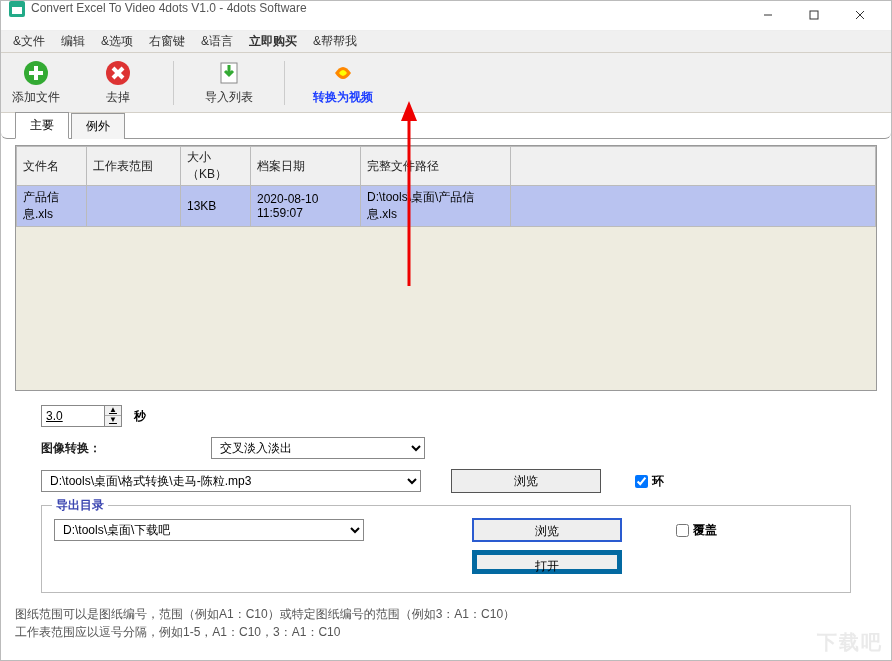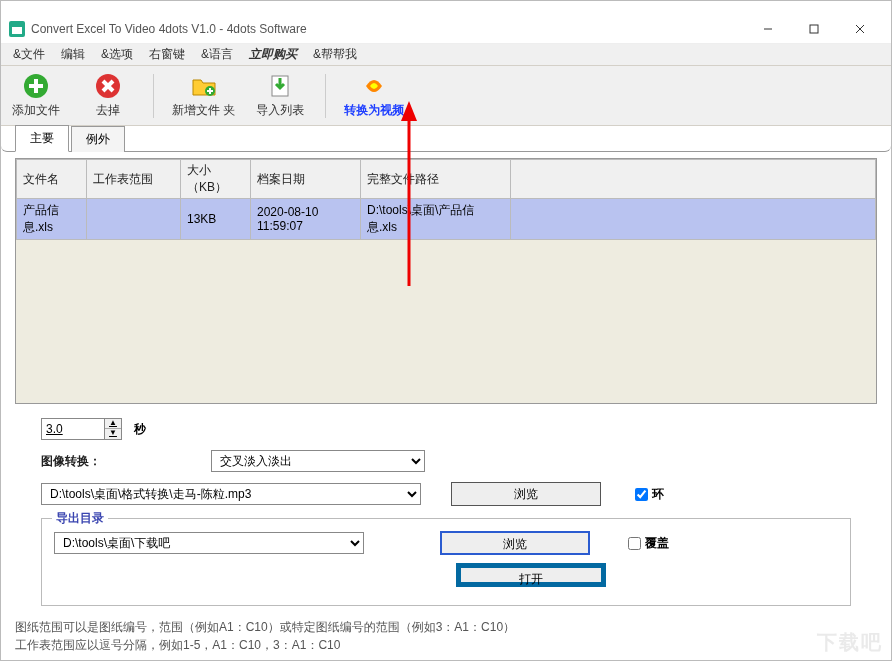--- a/index.html
+++ b/index.html
@@ -1,28 +1,28 @@
 <!DOCTYPE html>
 <html><head>
 <meta charset="utf-8">
 <style>
 * { box-sizing: border-box; margin: 0; padding: 0; font-family: "Microsoft YaHei", "SimSun", Arial, sans-serif; font-size: 12px; }
 body { background: #fff; width: 892px; height: 661px; overflow: hidden; border: 1px solid #bbb; position: relative; }
 
-.titlebar { height: 30px; background: #fff; display: flex; align-items: center; padding: 0 8px; border-bottom: 1px solid #eee; margin-top: 13px; }
+.titlebar { height: 30px; background: #fff; display: flex; align-items: flex-start; padding: 0 8px; border-bottom: 1px solid #eee; }
 .titlebar .app-icon { width: 16px; height: 16px; margin-right: 6px; }
 .titlebar .title { flex: 1; color: #555; }
 .titlebar .win-btns { display: flex; gap: 0; }
 .titlebar .win-btn { width: 46px; height: 28px; display: flex; align-items: center; justify-content: center; color: #333; }
 
 .menubar { height: 22px; display: flex; align-items: center; padding: 0 4px; border-bottom: 1px solid #d4d0c8; background: #f0f0f0; }
 .menubar .menu-item { padding: 2px 8px; color: #333; }
-.menubar .menu-item.bold { font-weight: bold; font-style: italic; }
-
-.toolbar { height: 60px; background: #f0f0f0; display: flex; align-items: center; padding: 4px 8px; gap: 18px; border-bottom: 1px solid #d4d0c8; position: relative; }
+.menubar .menu-item.bold { font-weight: bold; }
+
+.toolbar { height: 60px; background: #f0f0f0; display: flex; align-items: center; padding: 4px 8px; gap: 28px; border-bottom: 1px solid #d4d0c8; position: relative; }
 .toolbar .tool { display: flex; flex-direction: column; align-items: center; gap: 2px; min-width: 54px; }
 .toolbar .tool .icon { width: 28px; height: 28px; }
 .toolbar .tool .lbl { color: #333; }
 .toolbar .sep { width: 1px; height: 44px; background: #ccc; }
 .toolbar .convert .lbl { color: #2040ff; font-weight: bold; }
 
 .tabs { height: 26px; display: flex; align-items: flex-end; padding-left: 14px; background: #fff; border-bottom: 1px solid #999; border-radius: 6px; }
 .tabs .tab { padding: 4px 14px; border: 1px solid #999; border-bottom: none; margin-right: 2px; background: #f4f4f4; position: relative; top: 1px; }
 .tabs .tab.active { background: #fff; border-bottom: 1px solid #fff; }
 
@@ -40,21 +40,21 @@
 .row .spin-btns div { width:16px; height:10px; font-size:8px; line-height:8px; text-align:center; background:#f0f0f0; border-bottom:1px solid #aaa; }
 .row select, .row input[type=text].wide { height: 22px; border: 1px solid #888; padding: 0 4px; background:#fff; }
 .row select.mid { width: 214px; }
 .row input.long, .row select.long { width: 380px; }
 .row .unit { margin-left: 12px; font-weight: bold; }
 .row .btn { width: 150px; height: 24px; border: 1px solid #555; background: #eee; text-align:center; line-height:22px; margin-left: 30px; }
 .row .chk { margin-left: 34px; display:flex; align-items:center; gap:4px; font-weight:bold; }
 
 .export-group { margin: 0 40px 8px 40px; border: 1px solid #bbb; padding: 12px 12px 10px 12px; position: relative; }
 .export-group .legend { position:absolute; top:-9px; left:10px; background:#fff; padding:0 4px; font-weight:bold; color:#3a45b0; }
-.export-group .line { display:flex; align-items:center; gap: 8px; margin-bottom:8px; }
+.export-group .line { display:flex; align-items:center; gap: 24px; margin-bottom:8px; }
 .export-group select.path { width: 310px; height:22px; border:1px solid #888; background:#fff; padding:0 4px; }
 .export-group .btn { width: 150px; height:24px; border:5px solid #0369a1; background:#eee; text-align:center; line-height:22px; }
 .export-group .btn.hl { border: 2px solid #2a5bd0; }
 .export-group .chk { display:flex; align-items:center; gap:4px; font-weight:bold; margin-left:30px; }
 
 .hint { padding: 4px 14px; color: #555; line-height: 18px; }
 
 
 .arrow { position:absolute; left: 398px; top: 100px; pointer-events:none; }
 
@@ -114,29 +114,20 @@
   </div>
   <div class="tool">
     <span class="icon"><svg viewBox="0 0 28 28">
           <circle cx="14" cy="14" r="12" fill="#d33"></circle>
           <line x1="9" y1="9" x2="19" y2="19" stroke="#fff" stroke-width="4"></line>
           <line x1="19" y1="9" x2="9" y2="19" stroke="#fff" stroke-width="4"></line>
         </svg></span>
     <span class="lbl">去掉</span>
   </div>
   <div class="sep"></div>
-  <div class="tool">
-    <span class="icon"><svg viewBox="0 0 28 28">
-          <path d="M3 8 L11 8 L13 11 L25 11 L25 23 L3 23 Z" fill="#fc3" stroke="#b80"></path>
-          <circle cx="20" cy="19" r="5" fill="#3a3"></circle>
-          <rect x="19" y="16" width="2" height="6" fill="#fff"></rect>
-          <rect x="17" y="18" width="6" height="2" fill="#fff"></rect>
-        </svg></span>
-    <span class="lbl">新增文件 夹</span>
-  </div>
   <div class="tool">
     <span class="icon"><svg viewBox="0 0 28 28">
           <rect x="6" y="4" width="16" height="20" fill="#fff" stroke="#888"></rect>
           <path d="M14 6 L14 16 M10 12 L14 16 L18 12" stroke="#3a3" stroke-width="3" fill="none"></path>
         </svg></span>
     <span class="lbl">导入列表</span>
   </div>
   <div class="sep"></div>
   <div class="tool convert">
     <span class="icon"><svg viewBox="0 0 28 28">

